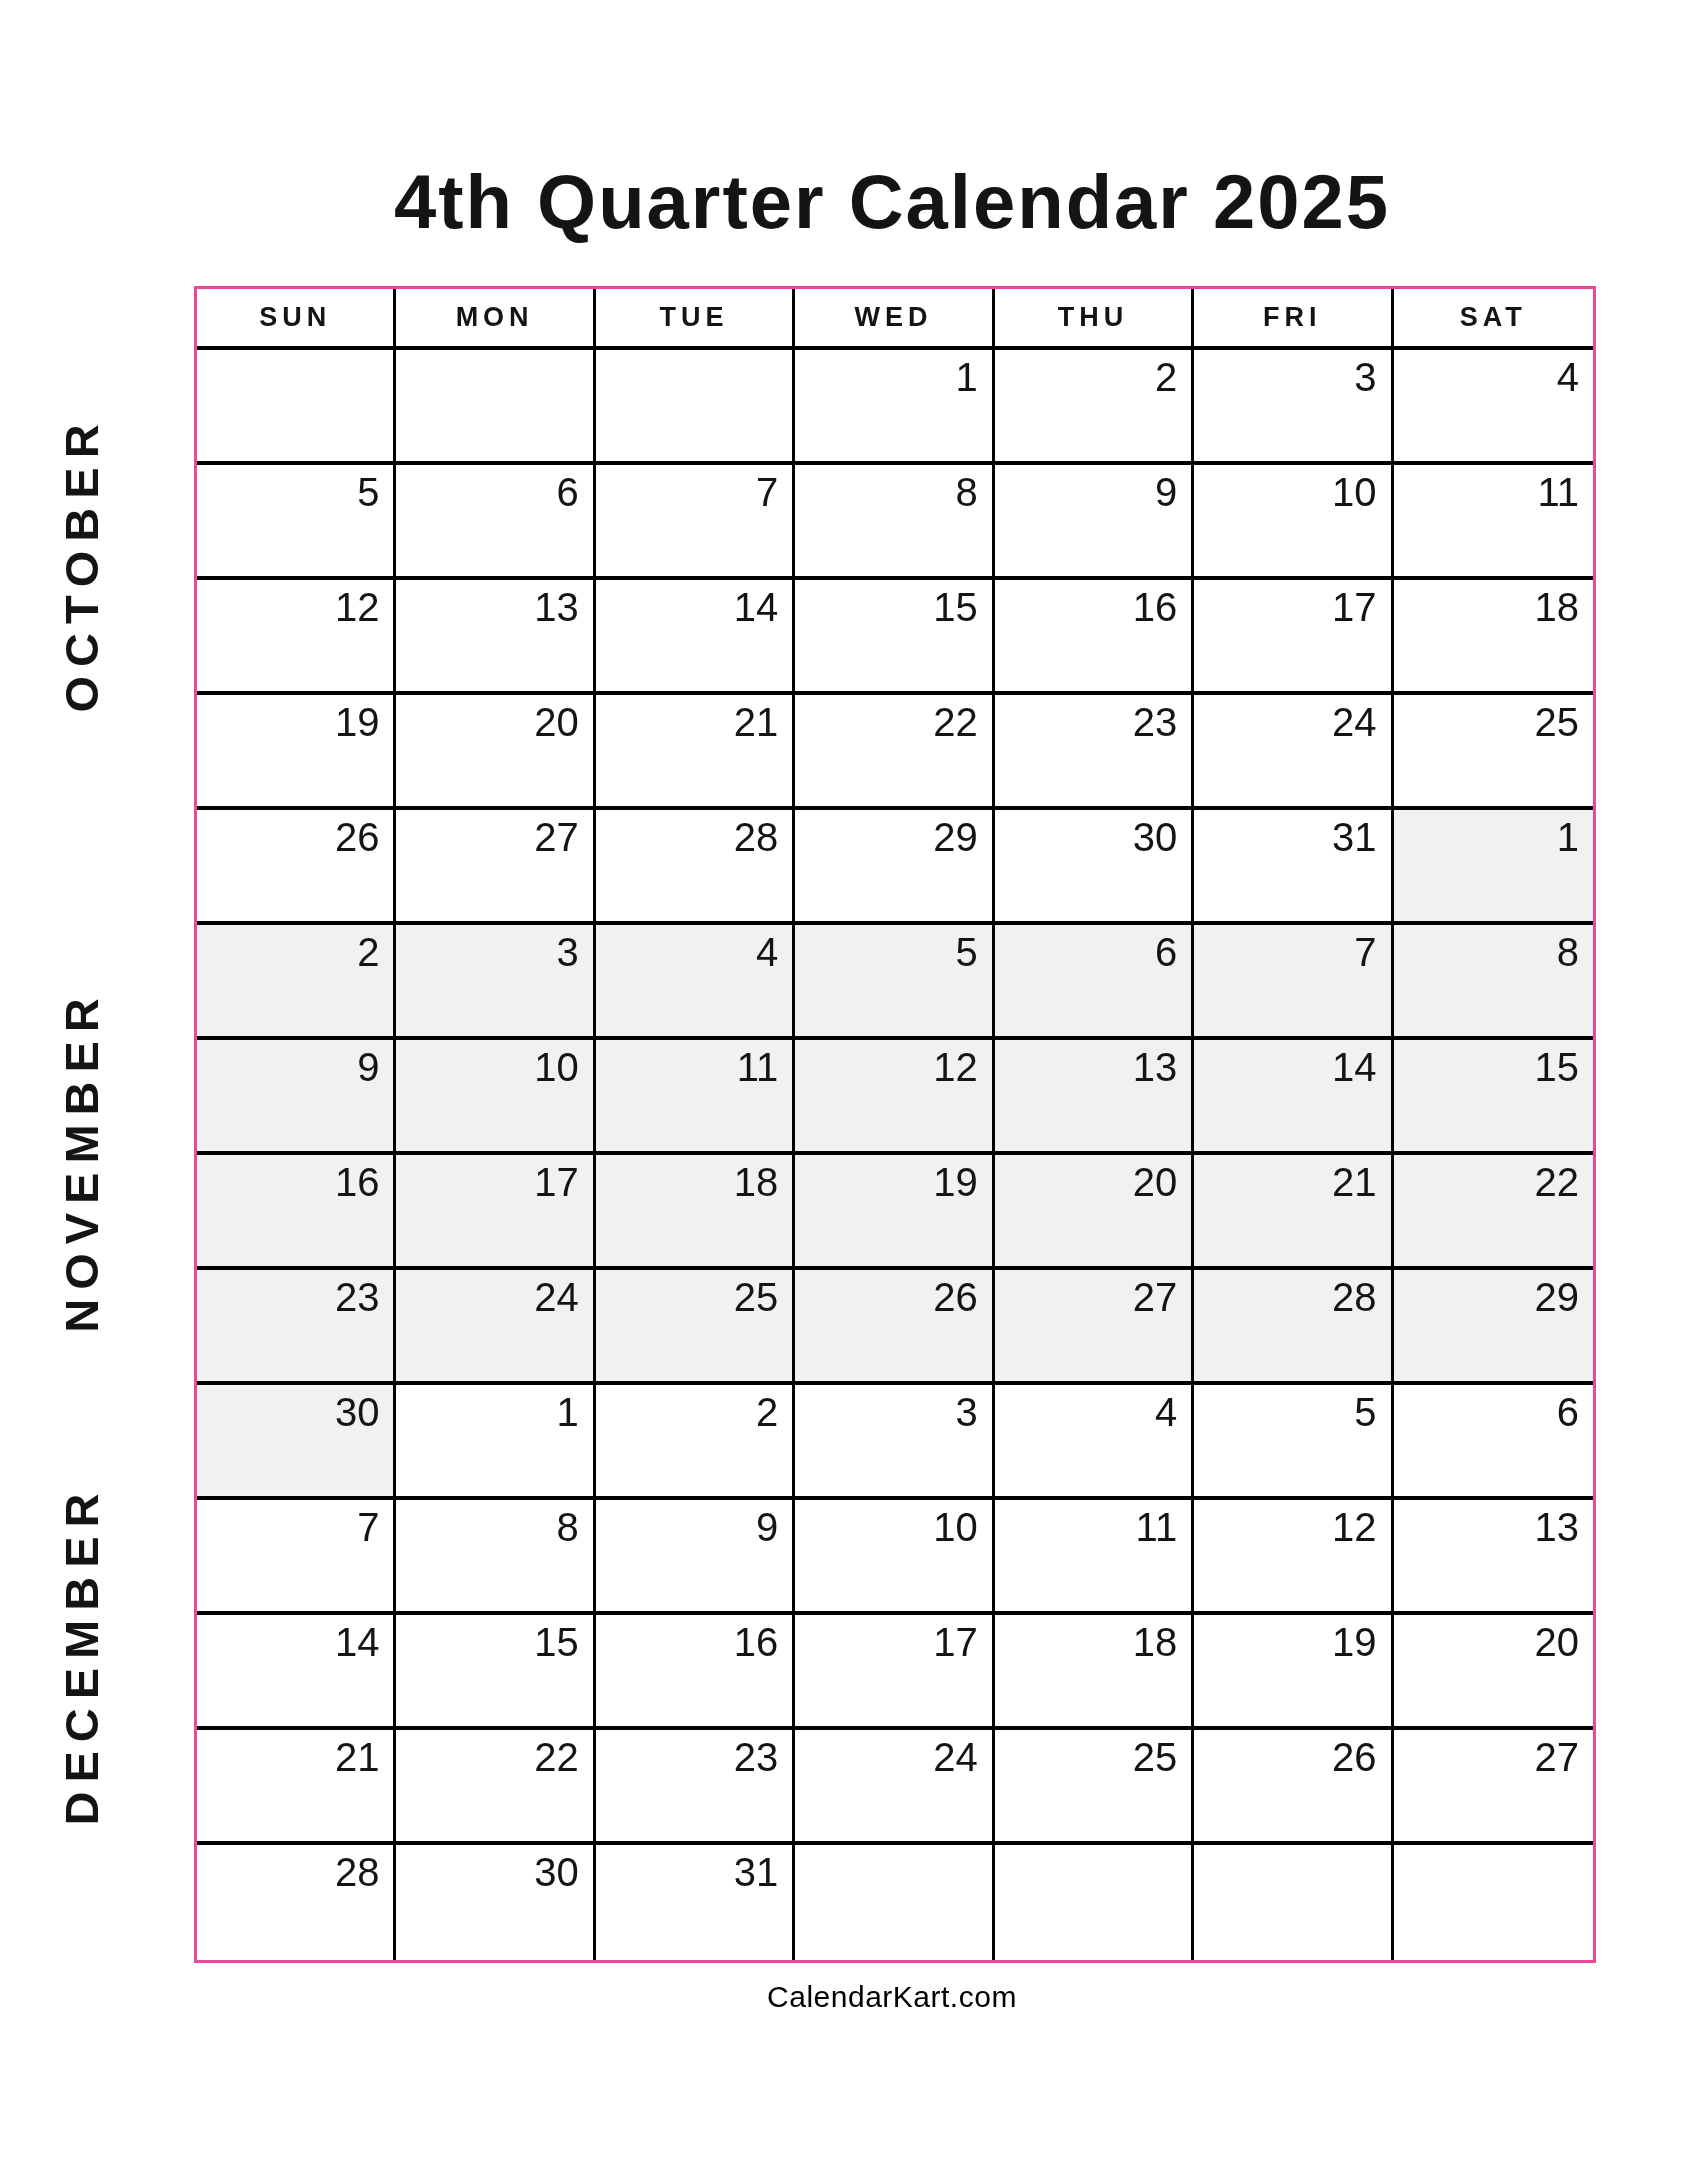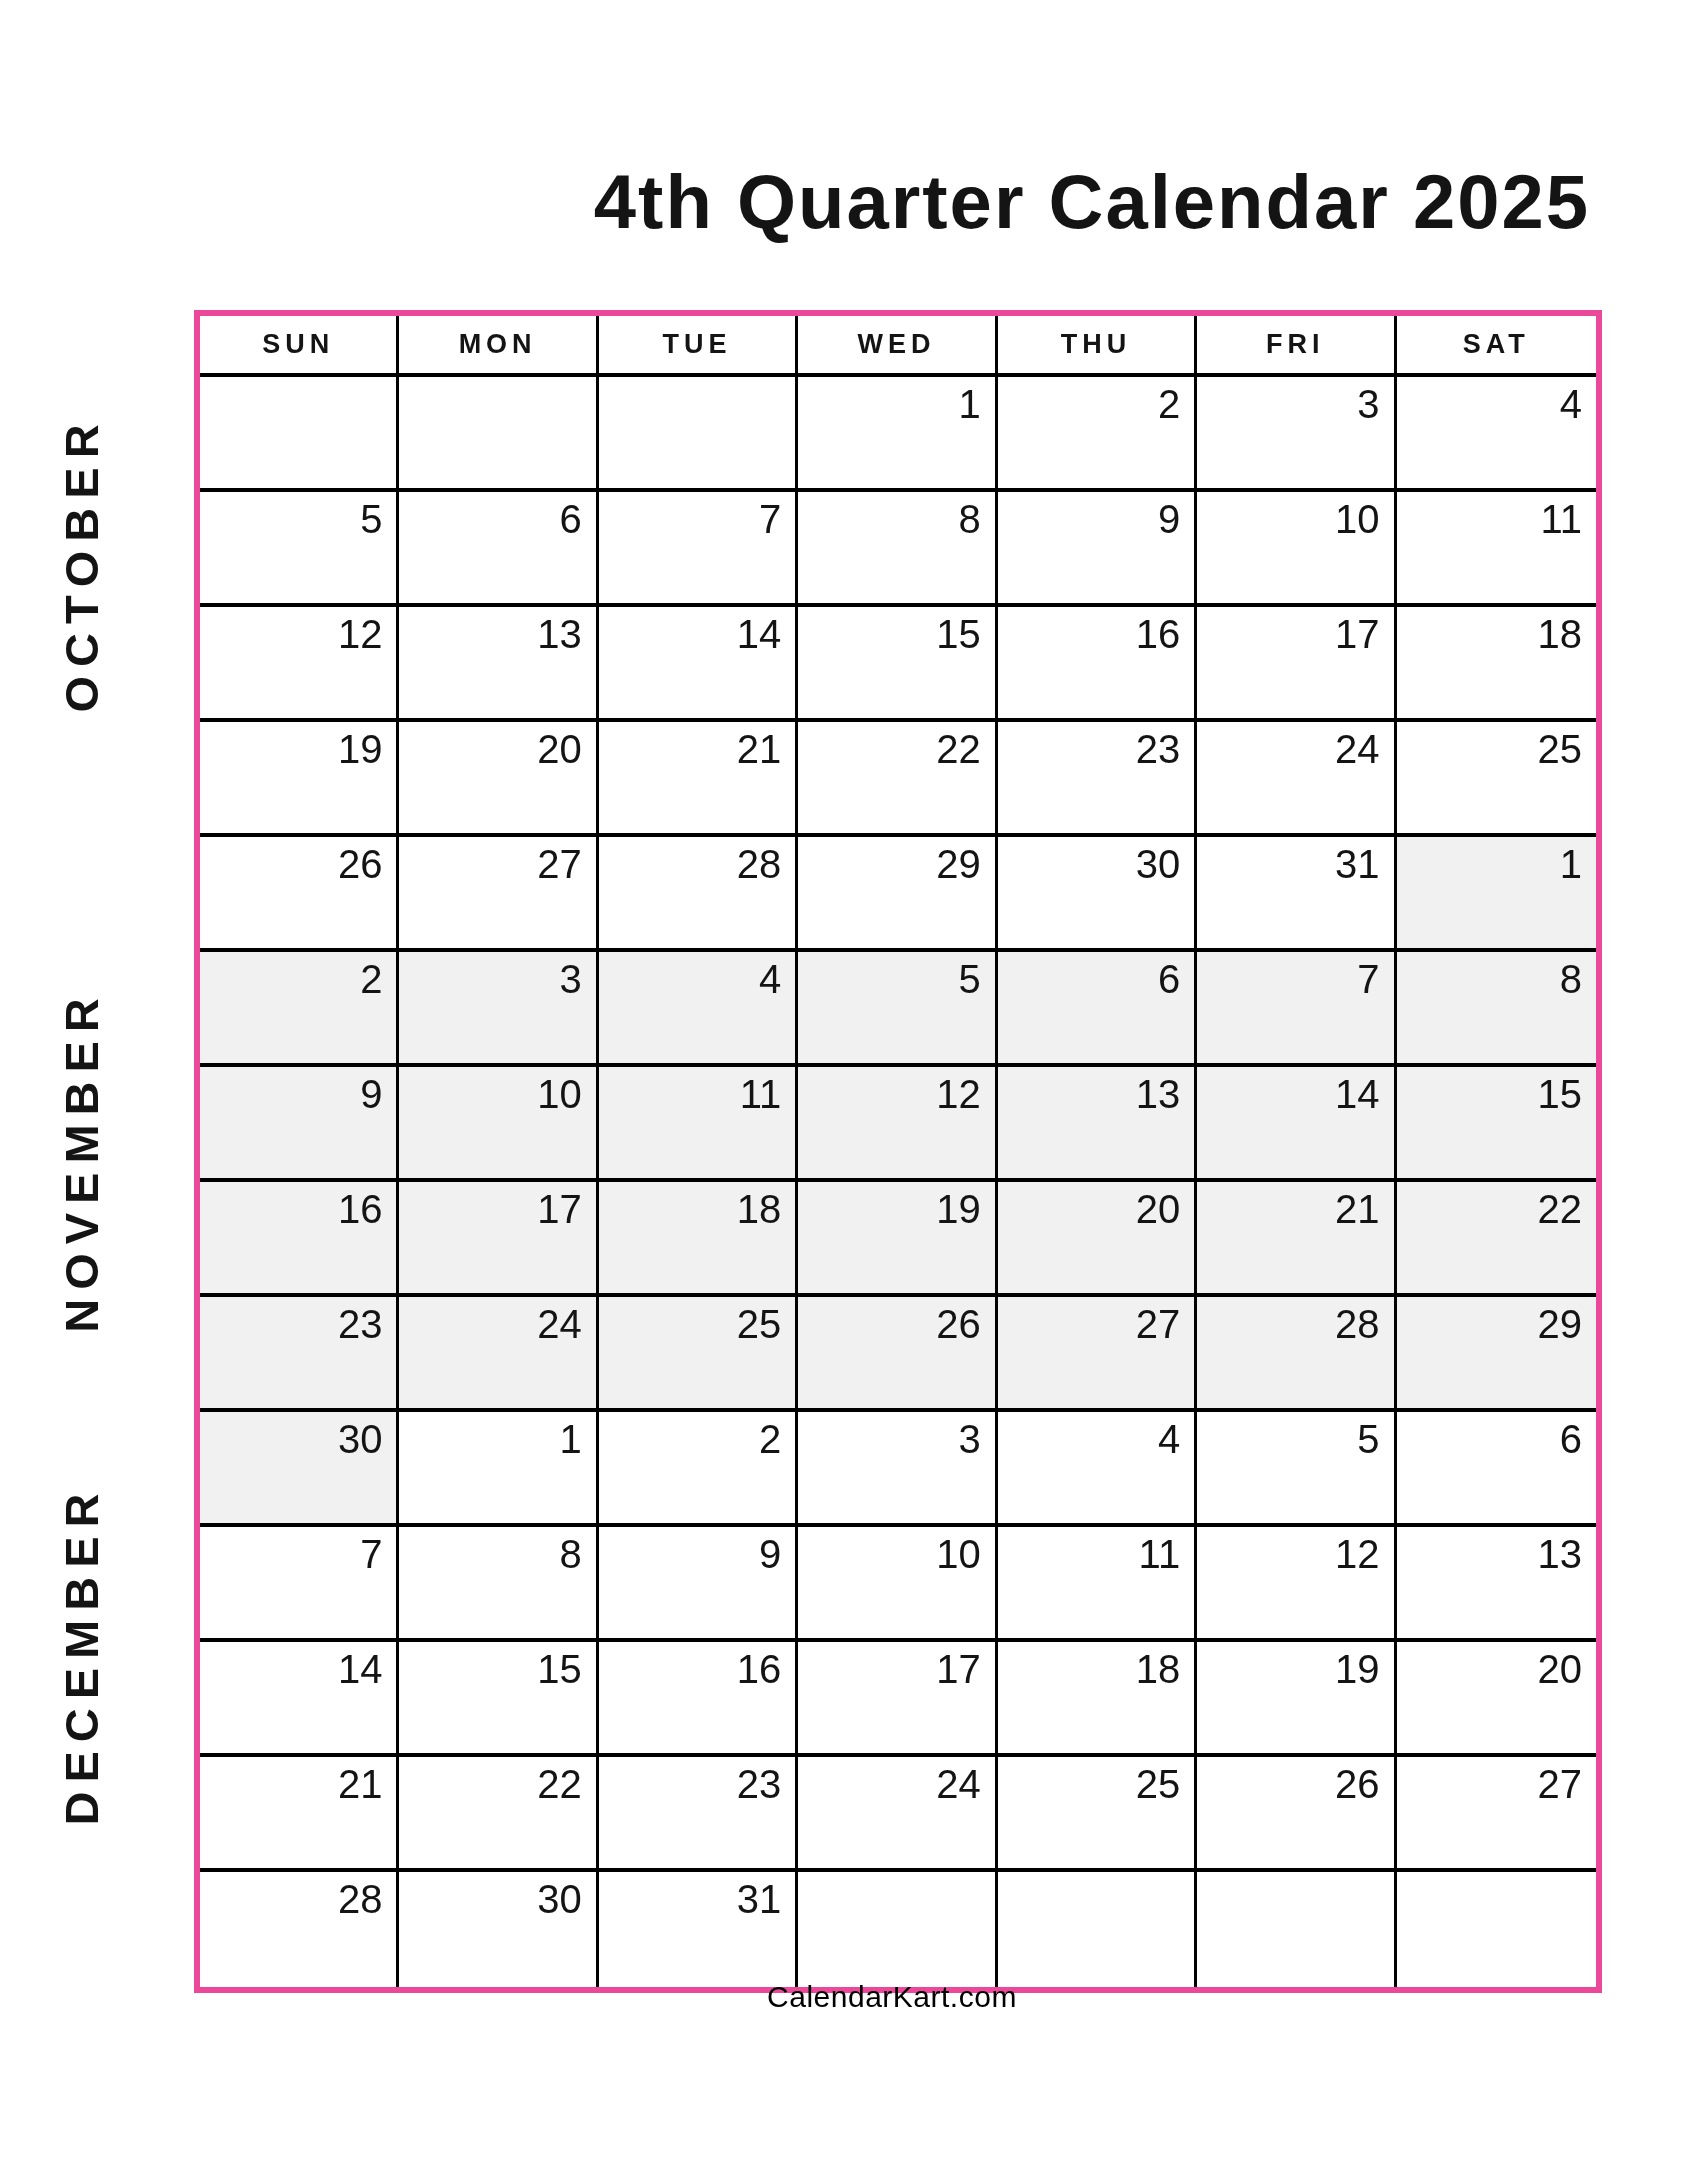--- a/index.html
+++ b/index.html
@@ -2,37 +2,36 @@
 <html><head>
 <meta charset="utf-8">
 <style>
   html,body{margin:0;padding:0;}
   body{
     width:1683px;height:2178px;position:relative;background:#ffffff;
     font-family:"Liberation Sans", sans-serif;color:#141414;overflow:hidden;
   }
   .page-title{
     position:absolute;left:194px;top:158px;width:1396px;
-    text-align:right;font-size:76px;font-weight:bold;letter-spacing:2px;
+    text-align:center;font-size:76px;font-weight:bold;letter-spacing:2px;
     color:#141414;white-space:nowrap;
   }
   .month-label{
     position:absolute;left:81px;transform:translate(-50%,-50%) rotate(-90deg);
     transform-origin:center;font-size:47px;font-weight:bold;letter-spacing:9px;
     white-space:nowrap;color:#141414;
   }
   .month-october{top:564px;}
   .month-november{top:1161px;}
   .month-december{top:1655px;}
   .calendar{
     position:absolute;left:194px;top:286px;width:1396px;
-    border:6px solid #ec4899;background:#fff;box-sizing:content-box;
+    border:3px solid #ec4899;background:#fff;box-sizing:content-box;
     display:grid;grid-template-columns:repeat(7,1fr);
     grid-template-rows:61px repeat(14,115px);
-    margin-top:24px;
   }
   .calendar > div{
     border-right:3px solid #000;border-bottom:4px solid #000;
     box-sizing:border-box;overflow:hidden;
   }
   .calendar > div:nth-child(7n){border-right:none;}
   .calendar > div:nth-child(n+99){border-bottom:none;}
   .head-cell{
     display:flex;align-items:center;justify-content:center;
     font-size:27px;font-weight:bold;letter-spacing:5px;color:#141414;

